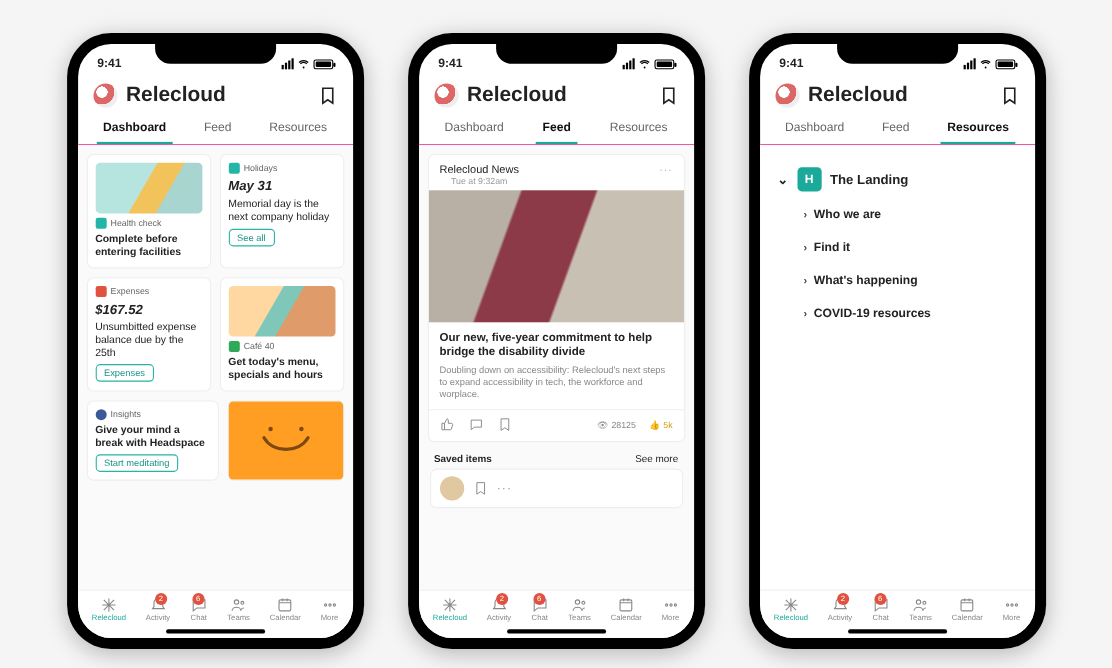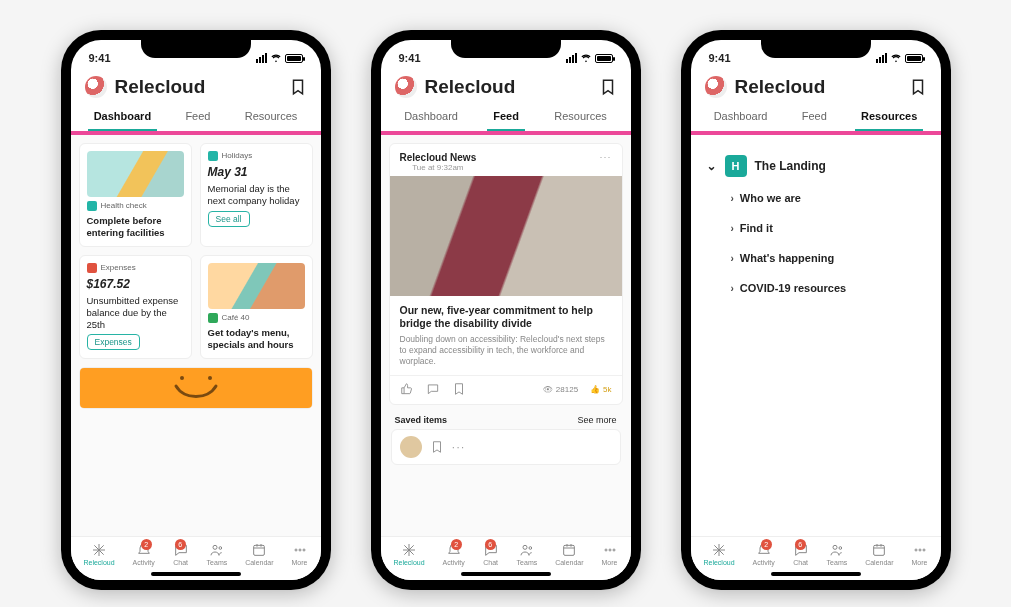--- a/index.html
+++ b/index.html
@@ -75,21 +75,21 @@
   }
   .avatar {
     width: 22px; height:22px; border-radius:50%;
     background: radial-gradient(circle at 35% 35%, #fff 25%, #d66 26% 55%, #eee 56%);
   }
   .app-title { font-size: 19px; font-weight: 700; flex:1; }
   .bookmark-btn { width:18px; height:18px; }
 
   .tabs {
     display: flex; justify-content: space-around;
-    border-bottom: 4px solid #ec4899;
+    border-bottom: 1px solid #ec4899;
     padding: 0 6px;
   }
   .tab {
     font-size: 11px;
     padding: 8px 6px 7px;
     color: #666;
     border-bottom: 2px solid transparent;
     cursor: pointer;
   }
   .tab.active { color:#111; font-weight:600; border-bottom-color:#1aa99a; }
@@ -123,21 +123,21 @@
 
   .span-full { grid-column: span 2; display:flex; gap:8px; }
   .span-full > .card { flex:1; }
 
   
   .feed-card {
     background:#fff; border:1px solid #eee; border-radius:6px;
     overflow:hidden; font-size:9px;
   }
   .feed-head { display:flex; justify-content:space-between; padding:8px 10px 4px;}
-  .feed-source { font-weight:700; font-size:10px;}
+  .feed-source { font-weight:400; font-size:10px;}
   .feed-time { color:#999; font-size:8px;text-align:center;}
   .feed-more { color:#999; letter-spacing:1px; }
   .feed-img { height:120px; background: linear-gradient(110deg,#b8b0a4 30%,#8c3a47 31% 55%,#c9c0b4 56%); }
   .feed-body { padding:8px 10px; }
   .feed-title { font-size:10.5px; font-weight:700; line-height:1.25; margin-bottom:4px;}
   .feed-desc { color:#888; font-size:8.5px; line-height:1.3;}
   .feed-actions { display:flex; align-items:center; gap:12px; padding:6px 10px 8px; border-top:1px solid #f0f0f0; color:#888;}
   .feed-actions .spacer{flex:1}
   .stat{font-size:8px;color:#888;display:flex;align-items:center;gap:3px}
   .stat.y{color:#d4a017}
@@ -245,20 +245,28 @@
         <div class="card">
           <div class="illus illus-cafe"></div>
           <div class="card-label">
               <span class="dot d-green"></span>
               <span>Café 40</span>
             </div>
           <div class="card-title">Get today's menu, specials and hours</div>
         </div>
 
         <div class="span-full">
+          <div class="card">
+            <div class="card-label">
+                <span class="dot d-blue" style="border-radius:50%"></span>
+                <span>Insights</span>
+              </div>
+            <div class="card-title">Give your mind a break with Headspace</div>
+            <button class="pill">Start meditating</button>
+          </div>
           <div class="card" style="padding:0">
             <div class="illus illus-orange" style="height:100%;border-radius:4px;">
               <svg viewBox="0 0 60 40">
                   <path d="M10 18c8 14 32 14 40 0" fill="none" stroke="#7a4a10" stroke-width="3" stroke-linecap="round"></path>
                   <circle cx="16" cy="10" r="2" fill="#7a4a10"></circle>
                   <circle cx="44" cy="10" r="2" fill="#7a4a10"></circle>
                 </svg>
             </div>
           </div>
         </div>

